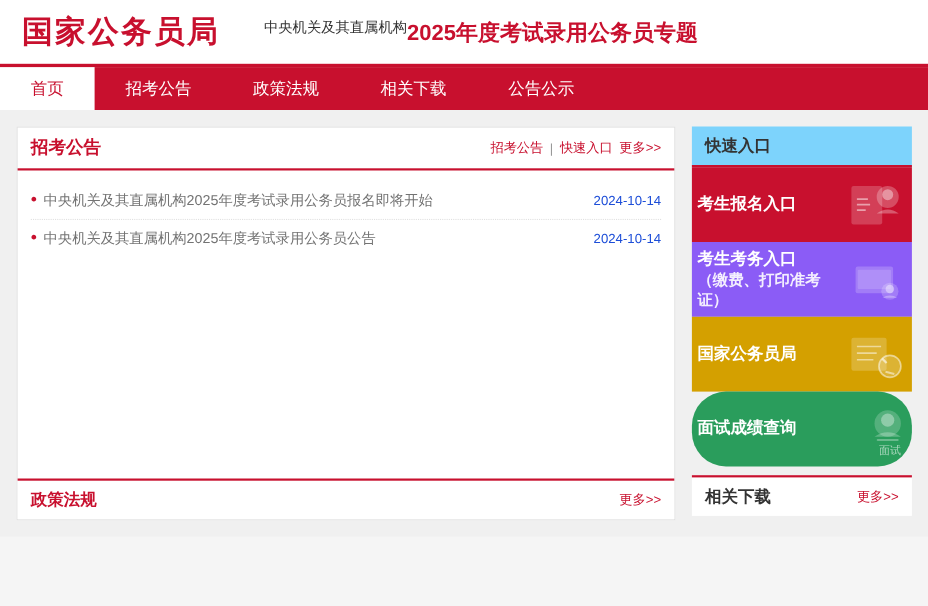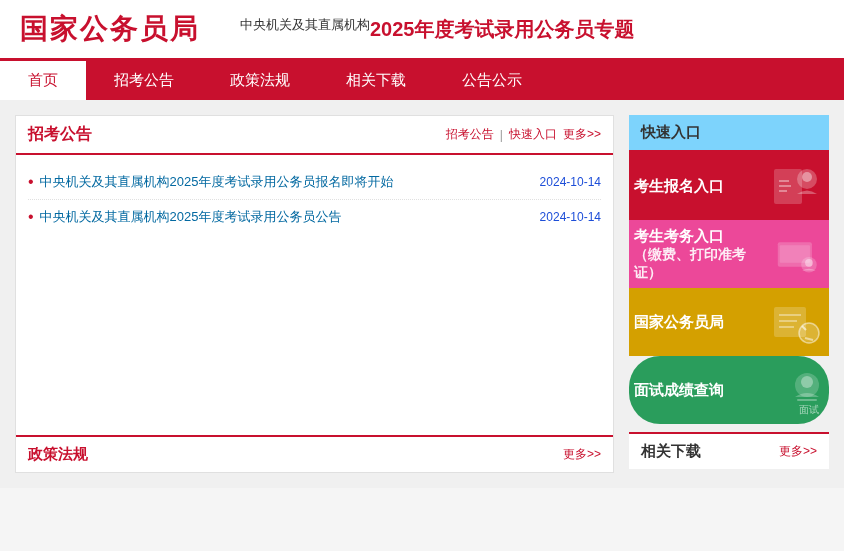--- a/index.html
+++ b/index.html
@@ -24,32 +24,32 @@
     .left-panel { flex: 1; background: #fff; border: 1px solid #e0e0e0; }
     .section-header { display: flex; align-items: center; justify-content: space-between; padding: 8px 12px; border-bottom: 2px solid #c8102e; }
     .section-title { font-size: 16px; font-weight: bold; color: #c8102e; }
     .section-links { display: flex; align-items: center; gap: 6px; font-size: 12px; color: #c8102e; }
     .section-links span { color: #999; }
     .section-links a { color: #c8102e; text-decoration: none; cursor: pointer; }
     .news-list { padding: 10px 12px; min-height: 280px; }
     .news-item { display: flex; justify-content: space-between; align-items: center; padding: 8px 0; border-bottom: 1px dotted #e0e0e0; }
     .news-item:last-child { border-bottom: none; }
     .news-bullet { color: #c8102e; margin-right: 6px; font-size: 16px; }
-    .news-title { color: #0369a1; font-size: 13px; flex: 1; cursor: pointer; }
+    .news-title { color: #737373; font-size: 13px; flex: 1; cursor: pointer; }
     .news-date { color: #1d4ed8; font-size: 12px; white-space: nowrap; margin-left: 10px; }
 
     
     .right-panel { width: 200px; display: flex; flex-direction: column; gap: 0; }
 
     .quick-btn { display: flex; align-items: center; justify-content: space-between; padding: 0 5px; cursor: pointer; position: relative; overflow: hidden; }
     .quick-btn-text { font-size: 15px; font-weight: bold; color: #fff; line-height: 1.3; }
     .quick-btn-sub { font-size: 14px; color: rgba(255,255,255,0.9); font-weight: bold; }
 
     .btn-red { background: #c8102e; height: 68px; }
-    .btn-blue { background: #ec4899; height: 68px; }
+    .btn-blue { background: #8b5cf6; height: 68px; }
     .btn-gold { background: #d4a000; height: 68px; }
     .btn-green { background: #2a9d5c; height: 68px; border-radius: 31px; }
     .more-link { color: #c8102e; font-size: 12px; cursor: pointer; }
 
     .left-bottom { border-top: 2px solid #c8102e; }
     .section-bottom-header { display: flex; justify-content: space-between; align-items: center; padding: 8px 12px; background: #fff; }
     .section-bottom-title { font-size: 15px; font-weight: bold; color: #c8102e; }
   </style>
 </head>
 <body>

